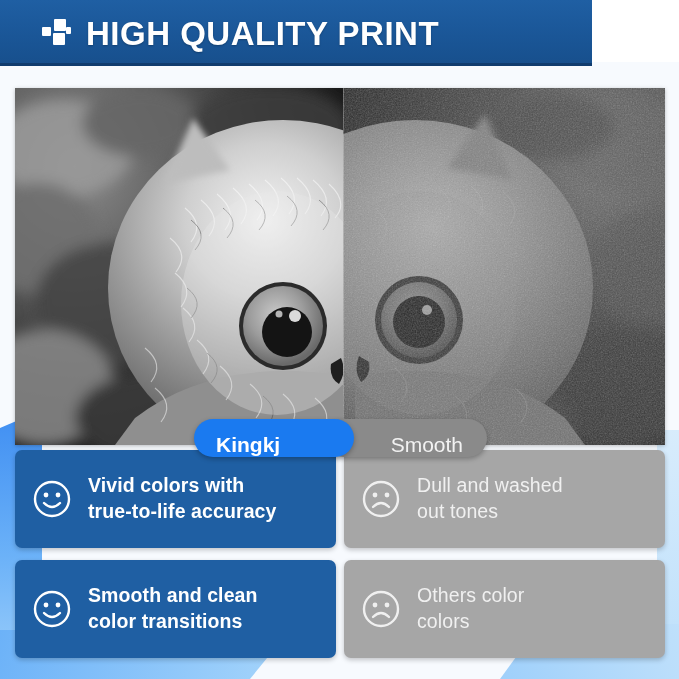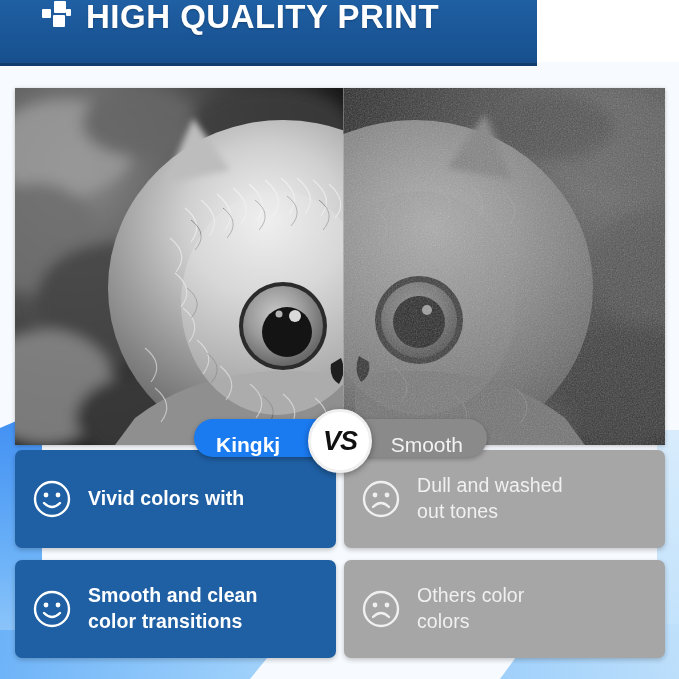--- a/index.html
+++ b/index.html
@@ -59,24 +59,24 @@
     position: absolute;
     right: 0; top: 430px;
     width: 22px; height: 249px;
     background: linear-gradient(200deg,#d8ecfc 0%, #bcdffb 100%);
   }
 
   
   .header {
     position: absolute;
     left: 0; top: 0;
-    width: 537px; height: 66px;
+    width: 592px; height: 66px;
     background: linear-gradient(180deg,#1f5fa3 0%, #1a5697 55%, #174f8c 100%);
     display: flex;
-    align-items: flex-start;
+    align-items: center;
     padding-left: 42px;
     z-index: 5;
   }
   .header::after {
     content: "";
     position: absolute;
     left: 0; bottom: 0;
     width: 100%; height: 3px;
     background: #103c6e;
   }
@@ -406,38 +406,36 @@
     </svg>
   </div>
 
   <div class="vs-band">
     <div class="pill pill-right">
       <span>Smooth</span>
     </div>
     <div class="pill pill-left">
       <span>Kingkj</span>
     </div>
-    <div class="vs-circle">
-      <span>VS</span>
-    </div>
   </div>
 
   <div class="cards">
 
     <div class="card pos c-tl">
       <span class="face">
         <svg viewBox="0 0 40 40" width="40" height="40">
           <circle cx="20" cy="20" r="17" fill="none" stroke="#ffffff" stroke-width="2.4"></circle>
           <circle cx="14" cy="16" r="2.4" fill="#ffffff"></circle>
           <circle cx="26" cy="16" r="2.4" fill="#ffffff"></circle>
           <path d="M12 24 q8 8 16 0" fill="none" stroke="#ffffff" stroke-width="2.4" stroke-linecap="round"></path>
         </svg>
       </span>
       <span class="card-text">
         <span>Vivid colors with</span><br>
+        <span>true-to-life accuracy</span>
       </span>
     </div>
 
     <div class="card neg c-tr">
       <span class="face">
         <svg viewBox="0 0 40 40" width="40" height="40">
           <circle cx="20" cy="20" r="17" fill="none" stroke="#f0f0f0" stroke-width="2.4"></circle>
           <circle cx="14" cy="16" r="2.4" fill="#f0f0f0"></circle>
           <circle cx="26" cy="16" r="2.4" fill="#f0f0f0"></circle>
           <path d="M12 28 q8 -8 16 0" fill="none" stroke="#f0f0f0" stroke-width="2.4" stroke-linecap="round"></path>

